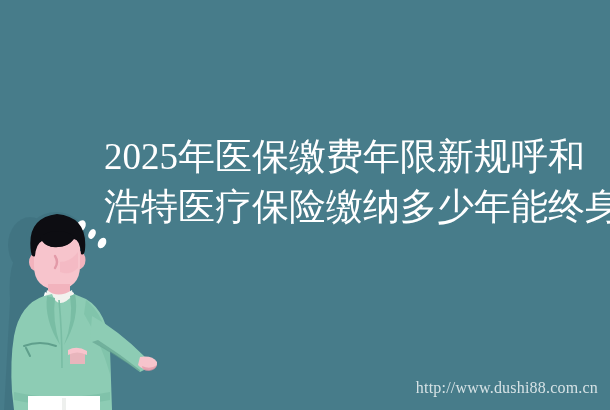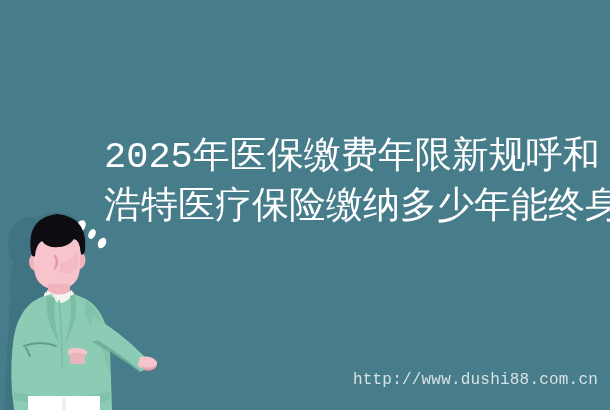--- a/index.html
+++ b/index.html
@@ -6,21 +6,21 @@
     margin: 0;
     padding: 0;
     background: #2b3b42;
   }
   #stage {
     position: relative;
     width: 610px;
     height: 410px;
     overflow: hidden;
     background: #477c8a;
-    font-family: Liberation Mono, monospace;
+    font-family: Liberation Serif, serif;
     user-select: none;
   }
 
   
   #illustration {
     position: absolute;
     left: 0;
     top: 0;
     width: 610px;
     height: 410px;
@@ -42,21 +42,21 @@
   }
   #title-block .tline {
     display: block;
     height: 50px;
   }
 
   
   #watermark {
     position: absolute;
     right: 12px;
-    bottom: 20px;
+    bottom: 12px;
     color: rgba(255, 255, 255, 0.78);
     font-size: 16px;
     letter-spacing: 0.2px;
     line-height: 20px;
     white-space: nowrap;
   }
 </style>
 </head>
 <body>
 

